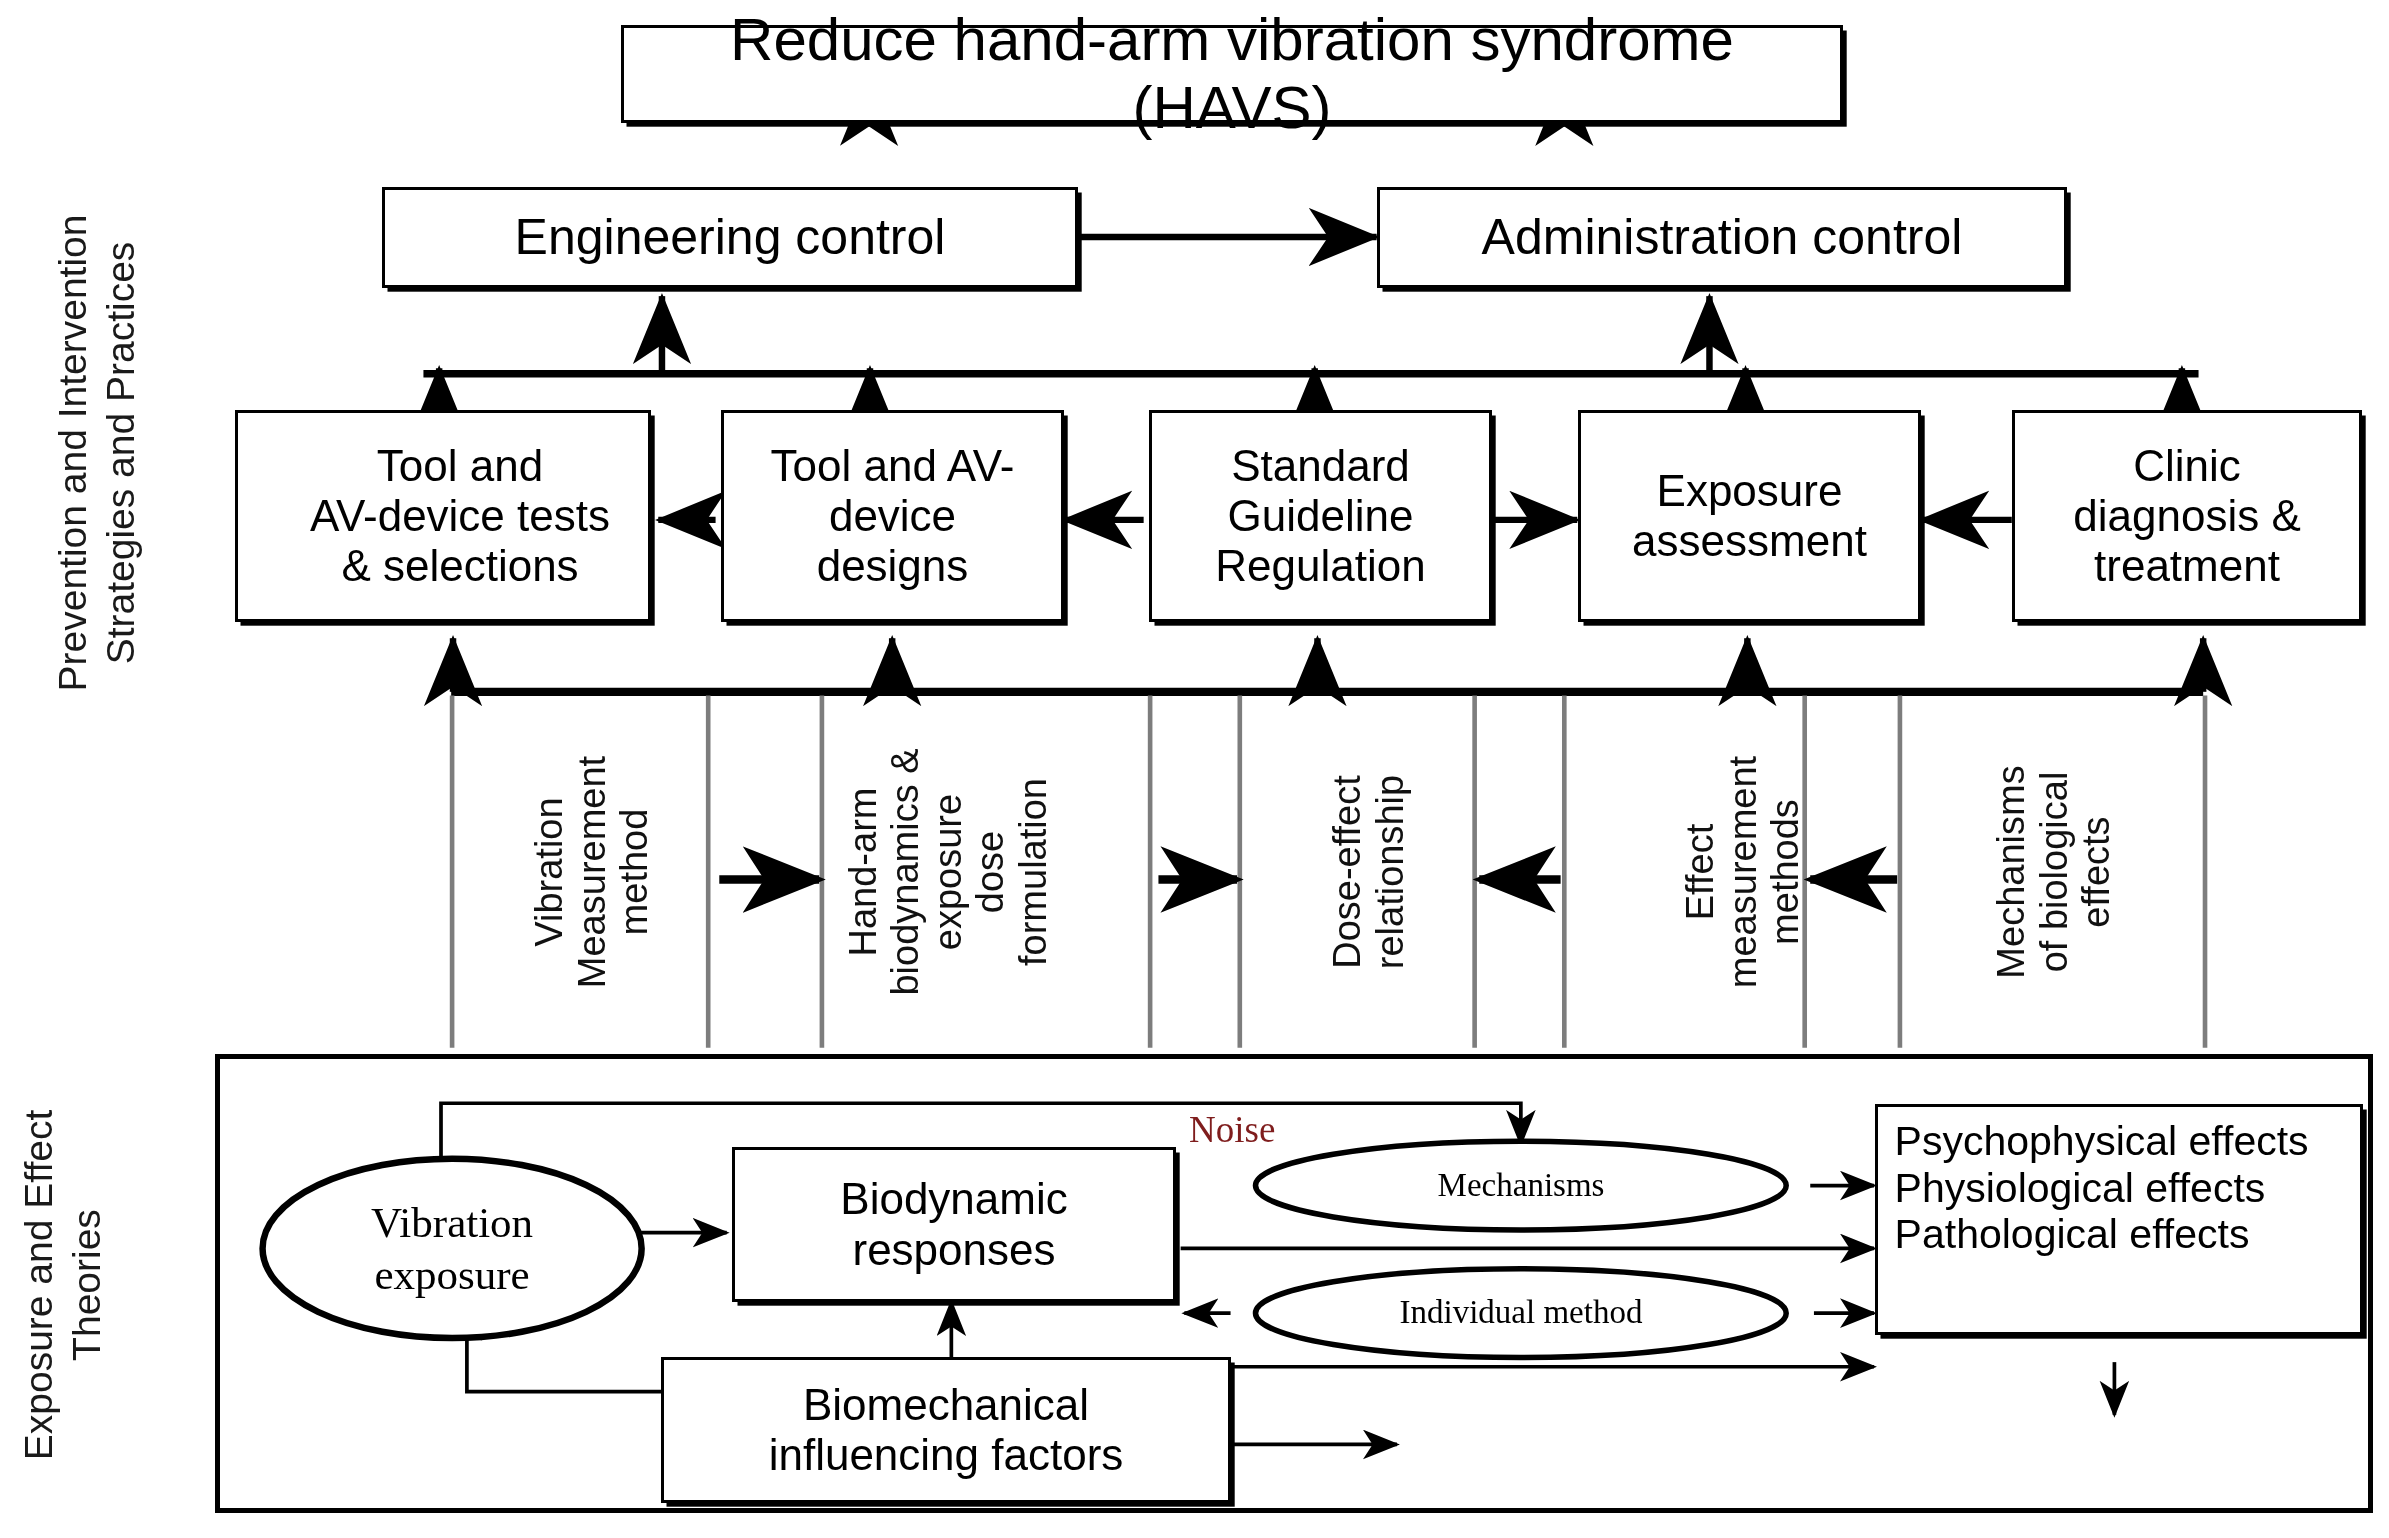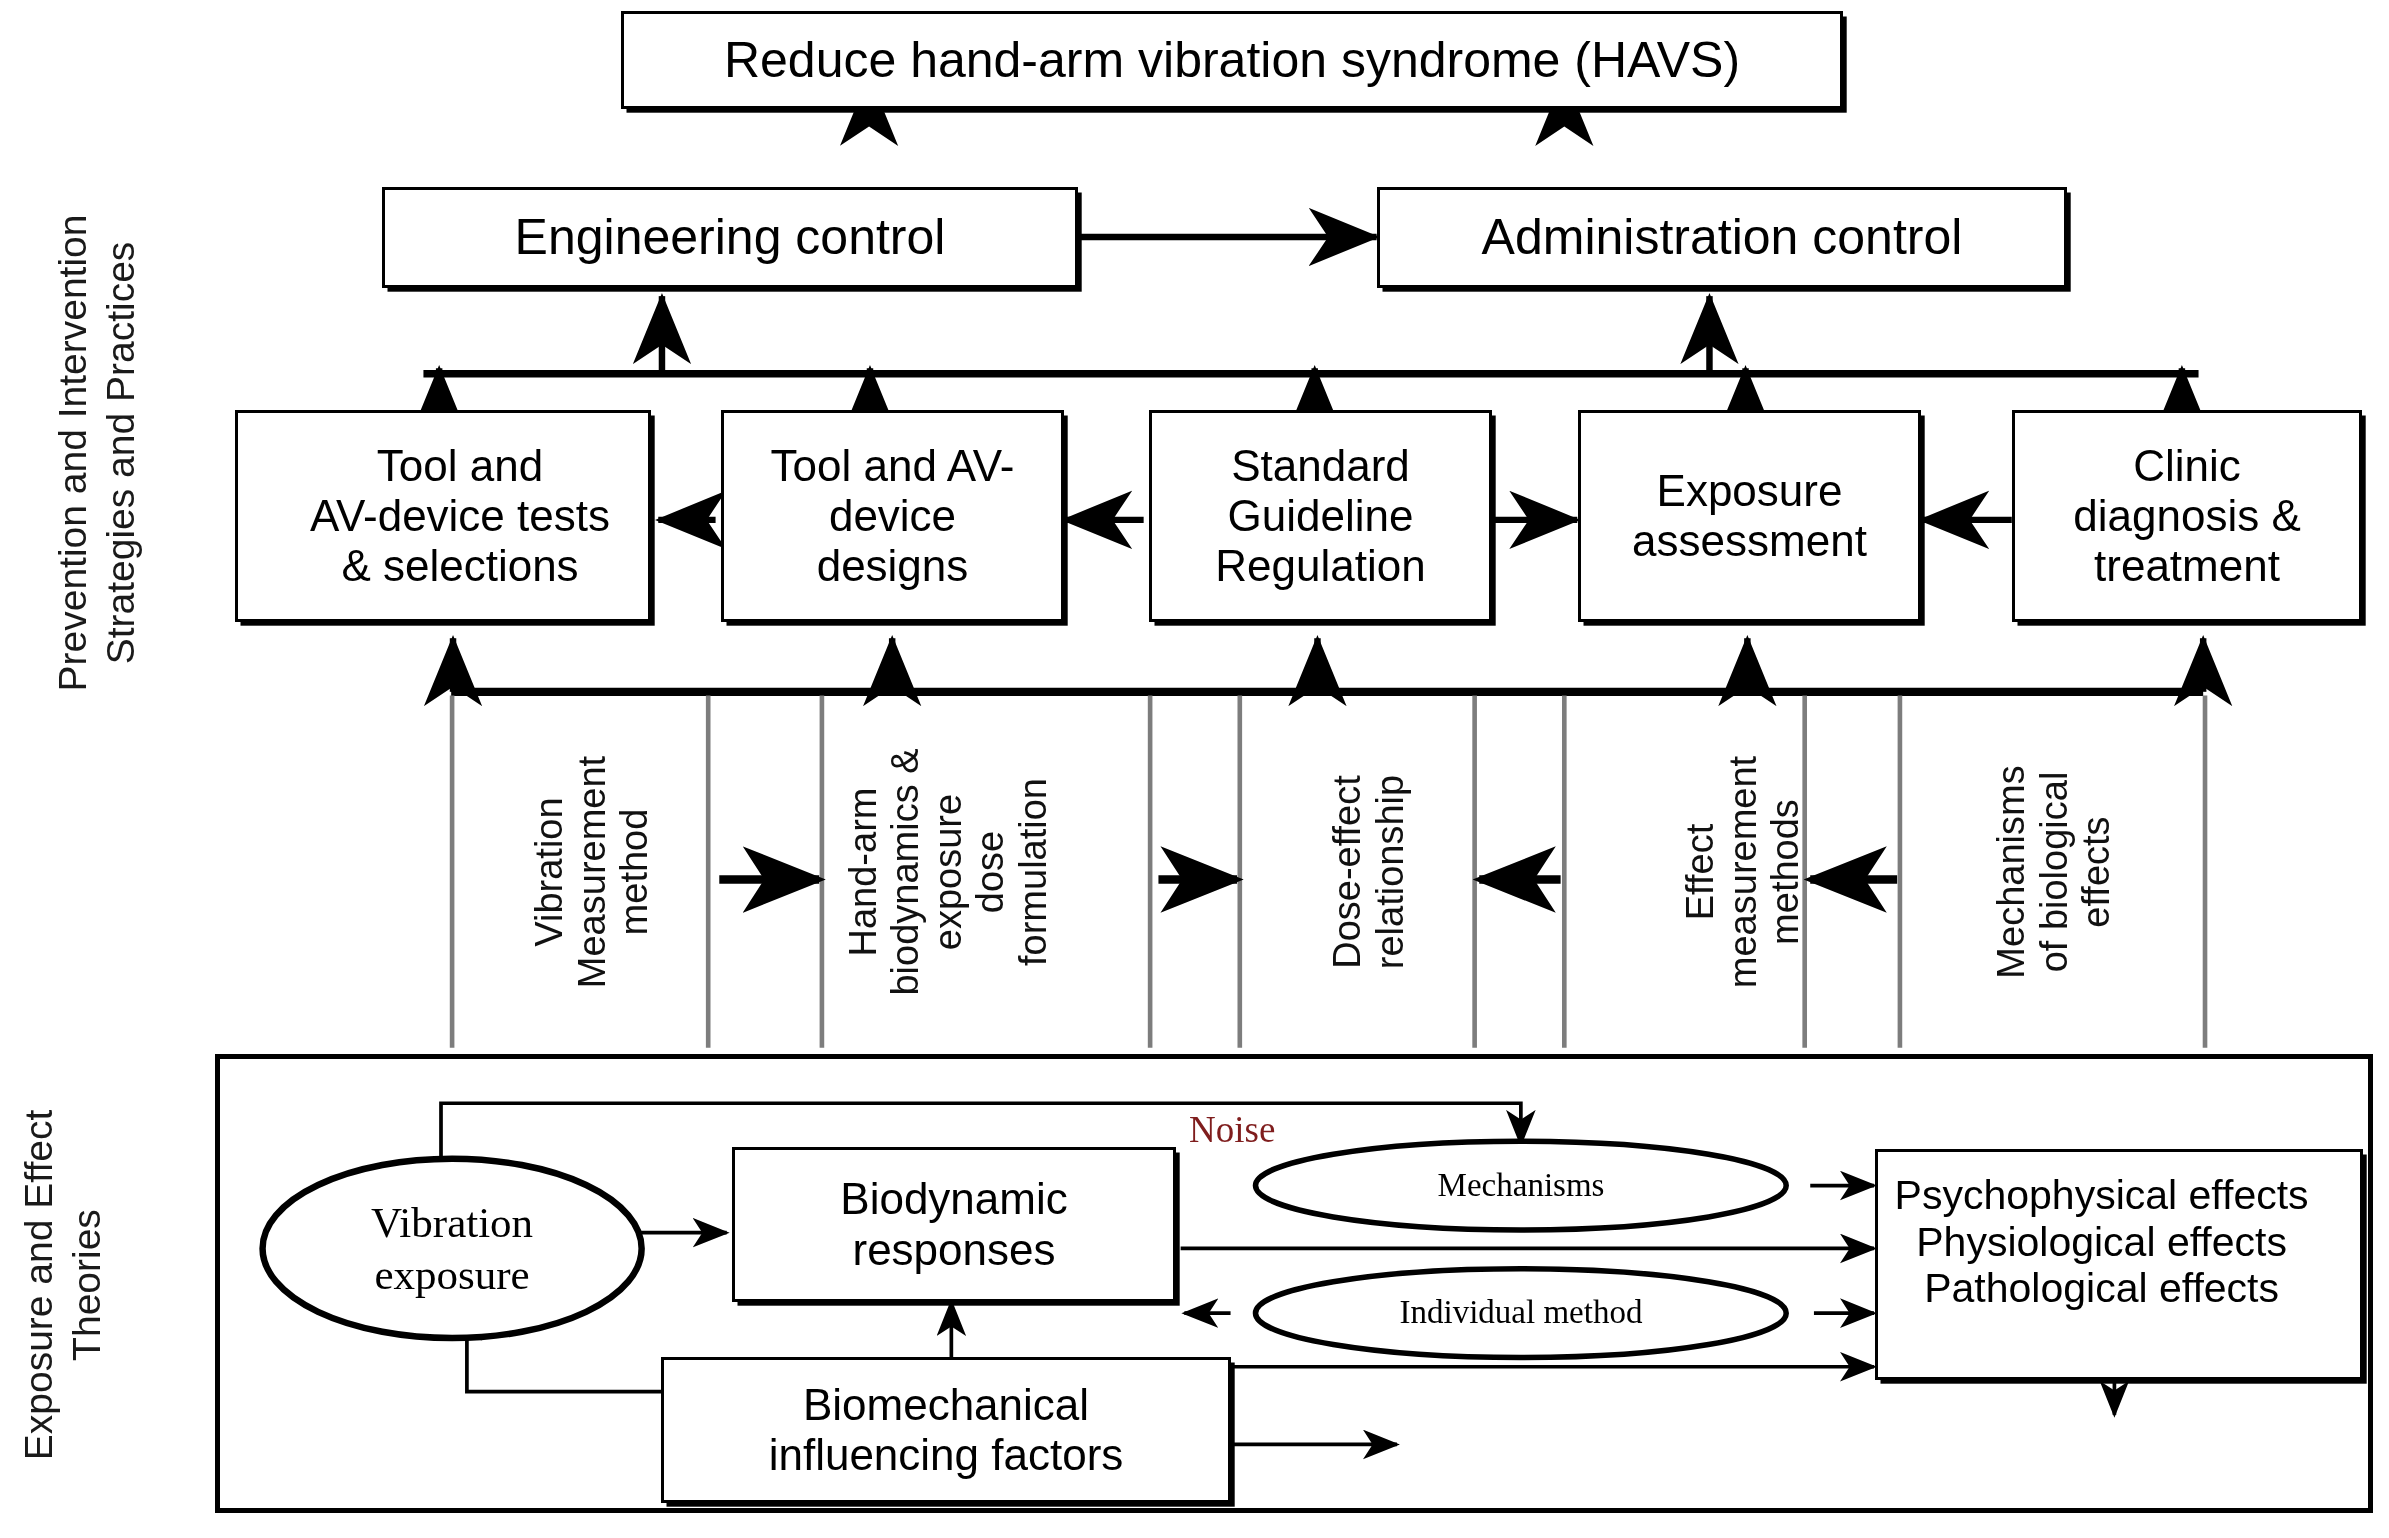--- a/index.html
+++ b/index.html
@@ -159,21 +159,21 @@
 
     <line x1="1029" y1="1472" x2="1029" y2="1408" stroke="#000" stroke-width="4" marker-end="url(#ah)"></line>
 
     <path d="M 715 1505 L 505 1505 L 505 1413" fill="none" stroke="#000" stroke-width="4" marker-end="url(#ah)"></path>
 
     <line x1="2287" y1="1473" x2="2287" y2="1530" stroke="#000" stroke-width="4" marker-end="url(#ah)"></line>
 
     <line x1="1331" y1="1562" x2="1511" y2="1562" stroke="#000" stroke-width="4" marker-start="url(#ah)" marker-end="url(#ah)"></line>
   </svg>
 
-  <div class="nodebox" style="left:621px; top:11px; width:1222px; height:98px; font-size:50px;">Reduce hand-arm vibration syndrome (HAVS)</div>
+  <div class="nodebox" style="left:621px; top:25px; width:1222px; height:98px; font-size:60px;">Reduce hand-arm vibration syndrome (HAVS)</div>
 
   <div class="nodebox" style="left:382px; top:187px; width:696px; height:101px; font-size:50px;">Engineering control</div>
 
   <div class="nodebox" style="left:1377px; top:187px; width:690px; height:101px; font-size:50px;">Administration control</div>
 
   <div class="nodebox" style="left:235px; top:410px; width:416px; height:212px; font-size:44px; white-space:pre-line;padding-left:34px;">Tool and
 AV-device tests
 &amp; selections</div>
 
   <div class="nodebox" style="left:721px; top:410px; width:343px; height:212px; font-size:44px; white-space:pre-line;">Tool and AV-
@@ -243,22 +243,22 @@
   <div class="ellipse-label" style="left:267px; top:1181px; width:370px; height:135px; font-size:43px; white-space:pre-line;">Vibration
 exposure</div>
 
   <div class="ellipse-label" style="left:1290px; top:1160px; width:462px; height:52px; font-size:33px;">Mechanisms</div>
 
   <div class="ellipse-label" style="left:1290px; top:1287px; width:462px; height:52px; font-size:33px;">Individual method</div>
 
   <div class="nodebox" style="left:732px; top:1147px; width:444px; height:155px; font-size:44px; white-space:pre-line;">Biodynamic
 responses</div>
 
-  <div class="nodebox" style="left:1875px; top:1149px; width:488px; height:231px; font-size:41px; white-space:pre-line;
-              justify-content:flex-start; text-align:center; padding-left:16.6px; align-items:flex-start; padding-top:20px;">Psychophysical effects
+  <div class="nodebox" style="left:1875px; top:1104px; width:488px; height:231px; font-size:41px; white-space:pre-line;
+              justify-content:flex-start; text-align:left; padding-left:16.6px; align-items:flex-start; padding-top:11px;">Psychophysical effects
 Physiological effects
 Pathological effects</div>
 
   <div class="nodebox" style="left:661px; top:1357px; width:570px; height:146px; font-size:44px; white-space:pre-line;">Biomechanical
 influencing factors</div>
 
 
   <div class="plain-text" style="left:1189px; top:1108px; font-size:37px;">Noise</div>
 
 </div>

